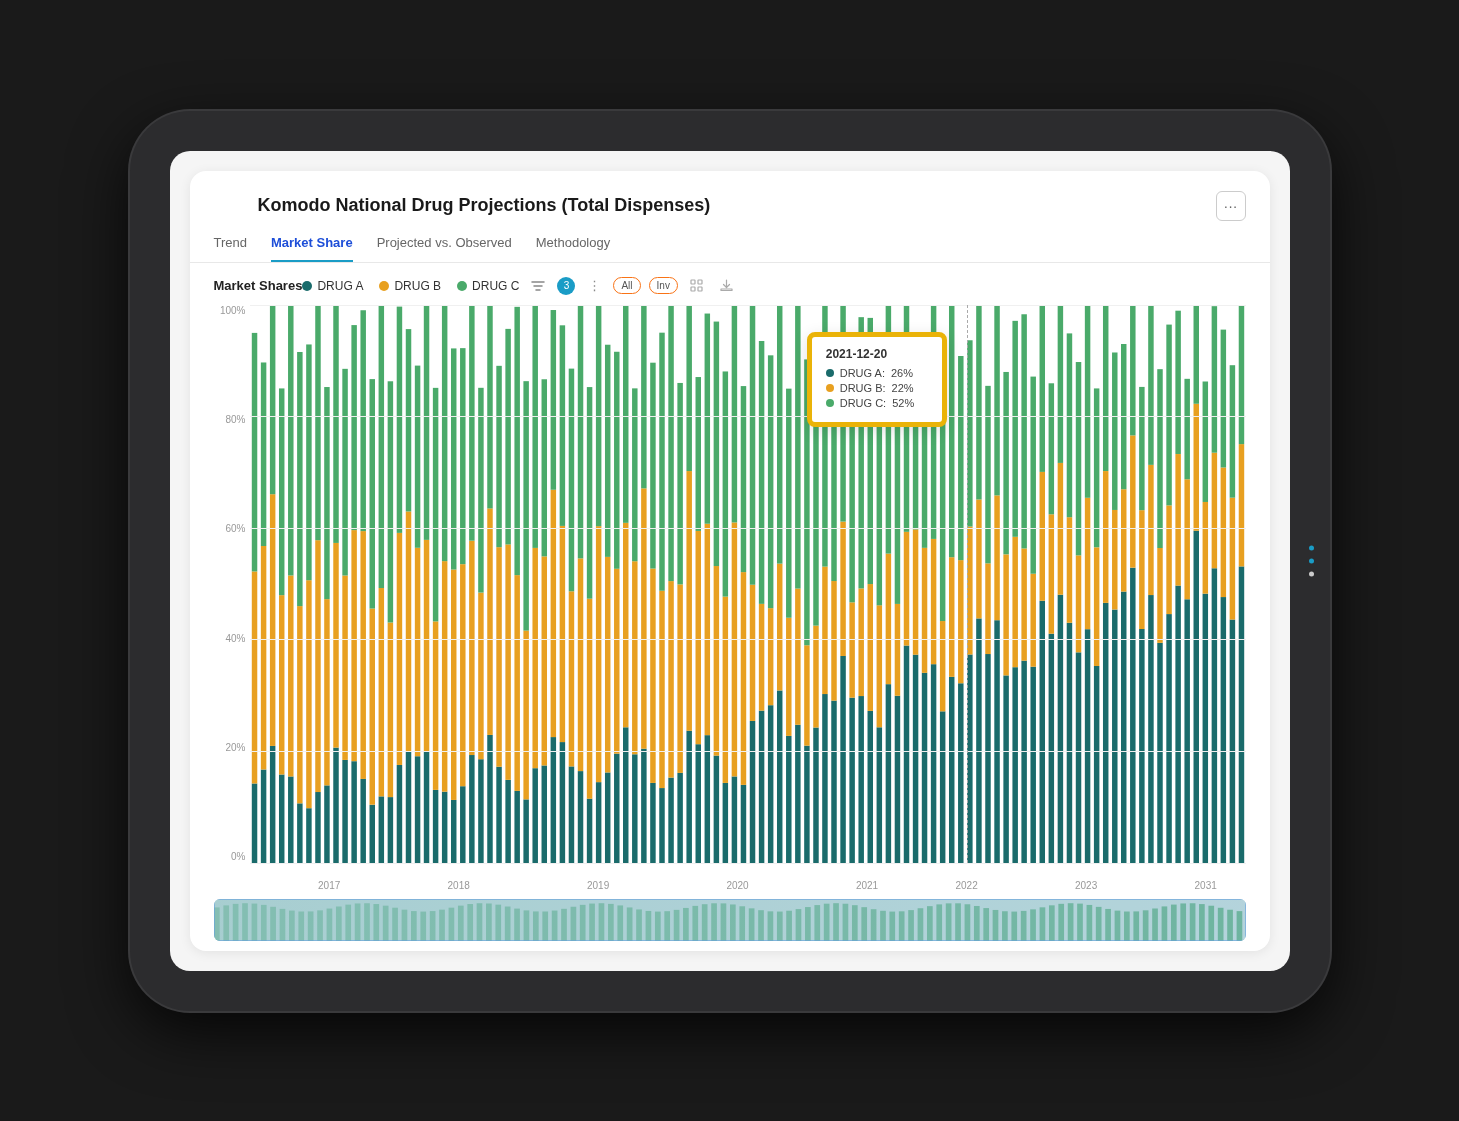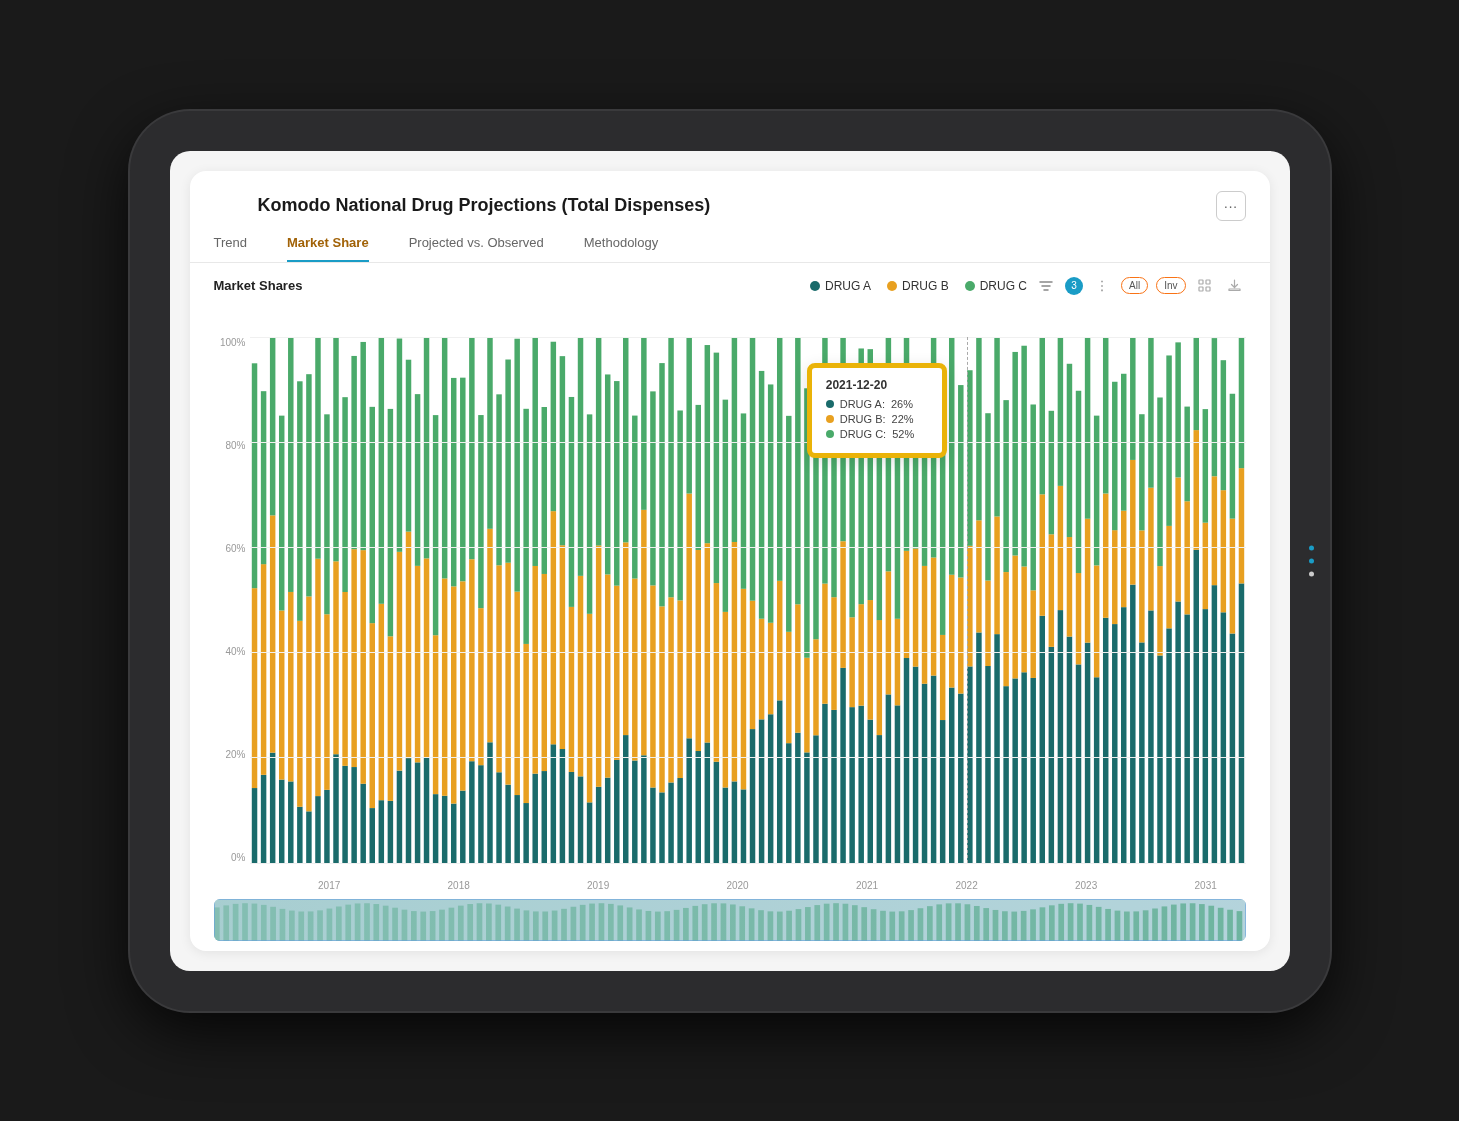--- a/index.html
+++ b/index.html
@@ -59,48 +59,48 @@
       background: #fff;
       cursor: pointer;
       display: flex;
       align-items: center;
       justify-content: center;
       font-size: 14px;
       color: #666;
     }
     .tabs {
       display: flex;
-      gap: 40px;
+      gap: 24px;
       padding: 14px 24px 0 24px;
       border-bottom: 1px solid #e8e8e8;
     }
     .tab {
       font-size: 13px;
       color: #666;
       padding-bottom: 10px;
       cursor: pointer;
       border-bottom: 2px solid transparent;
       white-space: nowrap;
     }
     .tab.active {
-      color: #a16207;
+      color: #1d4ed8;
       border-bottom: 2px solid #1a9cc6;
       font-weight: 600;
     }
     .chart-area {
       flex: 1;
       display: flex;
       flex-direction: column;
       padding: 0 24px 10px 24px;
       overflow: hidden;
     }
     .chart-toolbar {
       display: flex;
       align-items: center;
-      justify-content: space-between;
+      justify-content: flex-start;
       padding: 12px 0 8px 0;
     }
     .chart-label {
       font-size: 13px;
       font-weight: 700;
       color: #222;
     }
     .toolbar-right {
       display: flex;
       align-items: center;
@@ -150,21 +150,20 @@
       padding: 2px 7px;
       font-size: 10px;
       color: #555;
       cursor: pointer;
     }
     .main-chart-wrapper {
       flex: 1;
       position: relative;
       display: flex;
       flex-direction: column;
-      margin-top: 32px;
     }
     .chart-canvas {
       flex: 1;
       position: relative;
       overflow: hidden;
     }
     
     .y-axis {
       position: absolute;
       left: 0;

